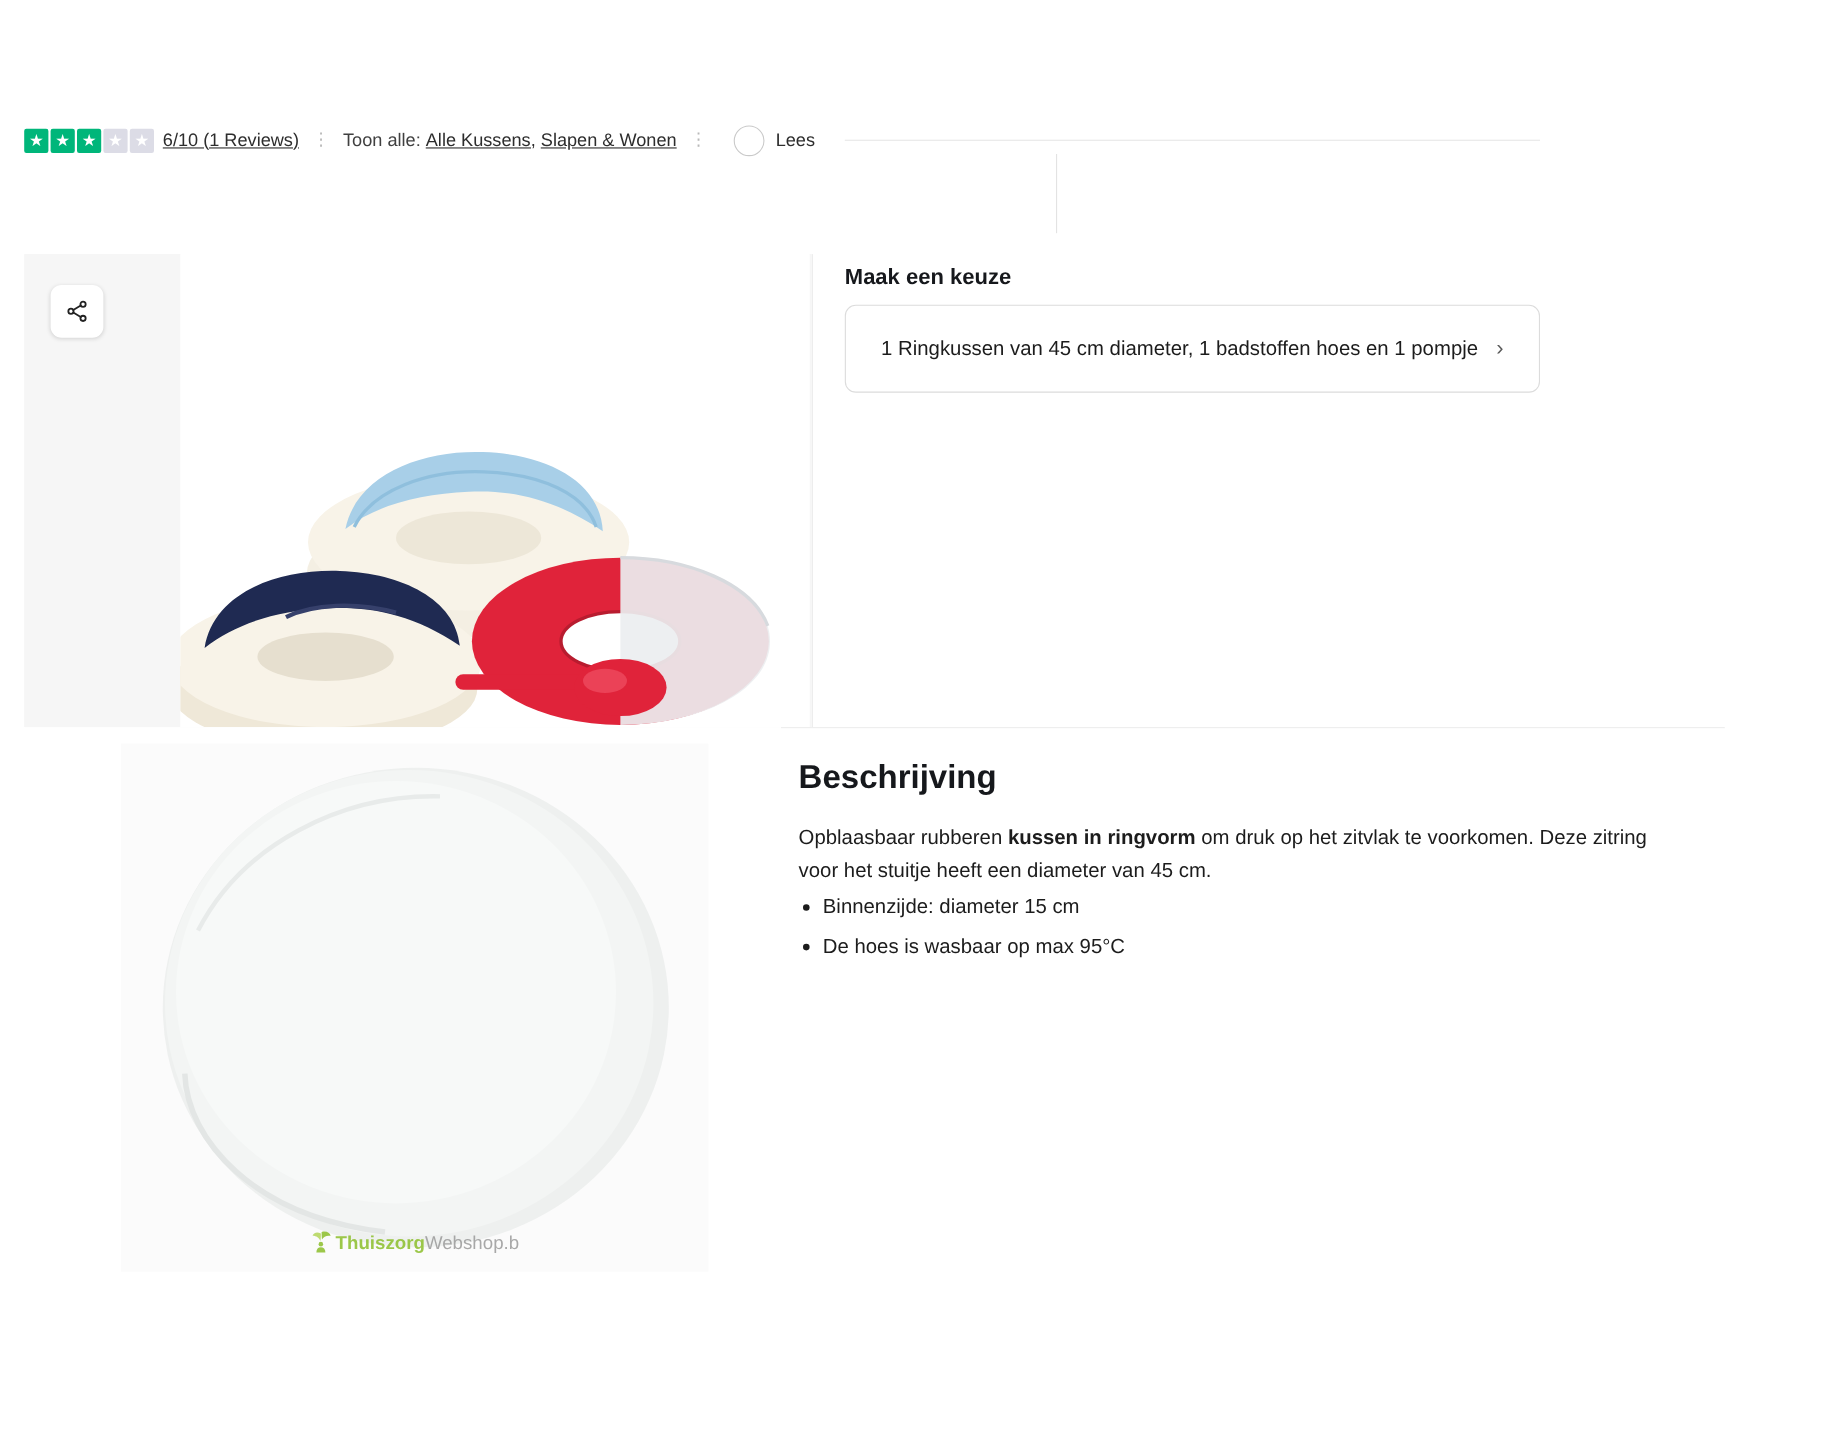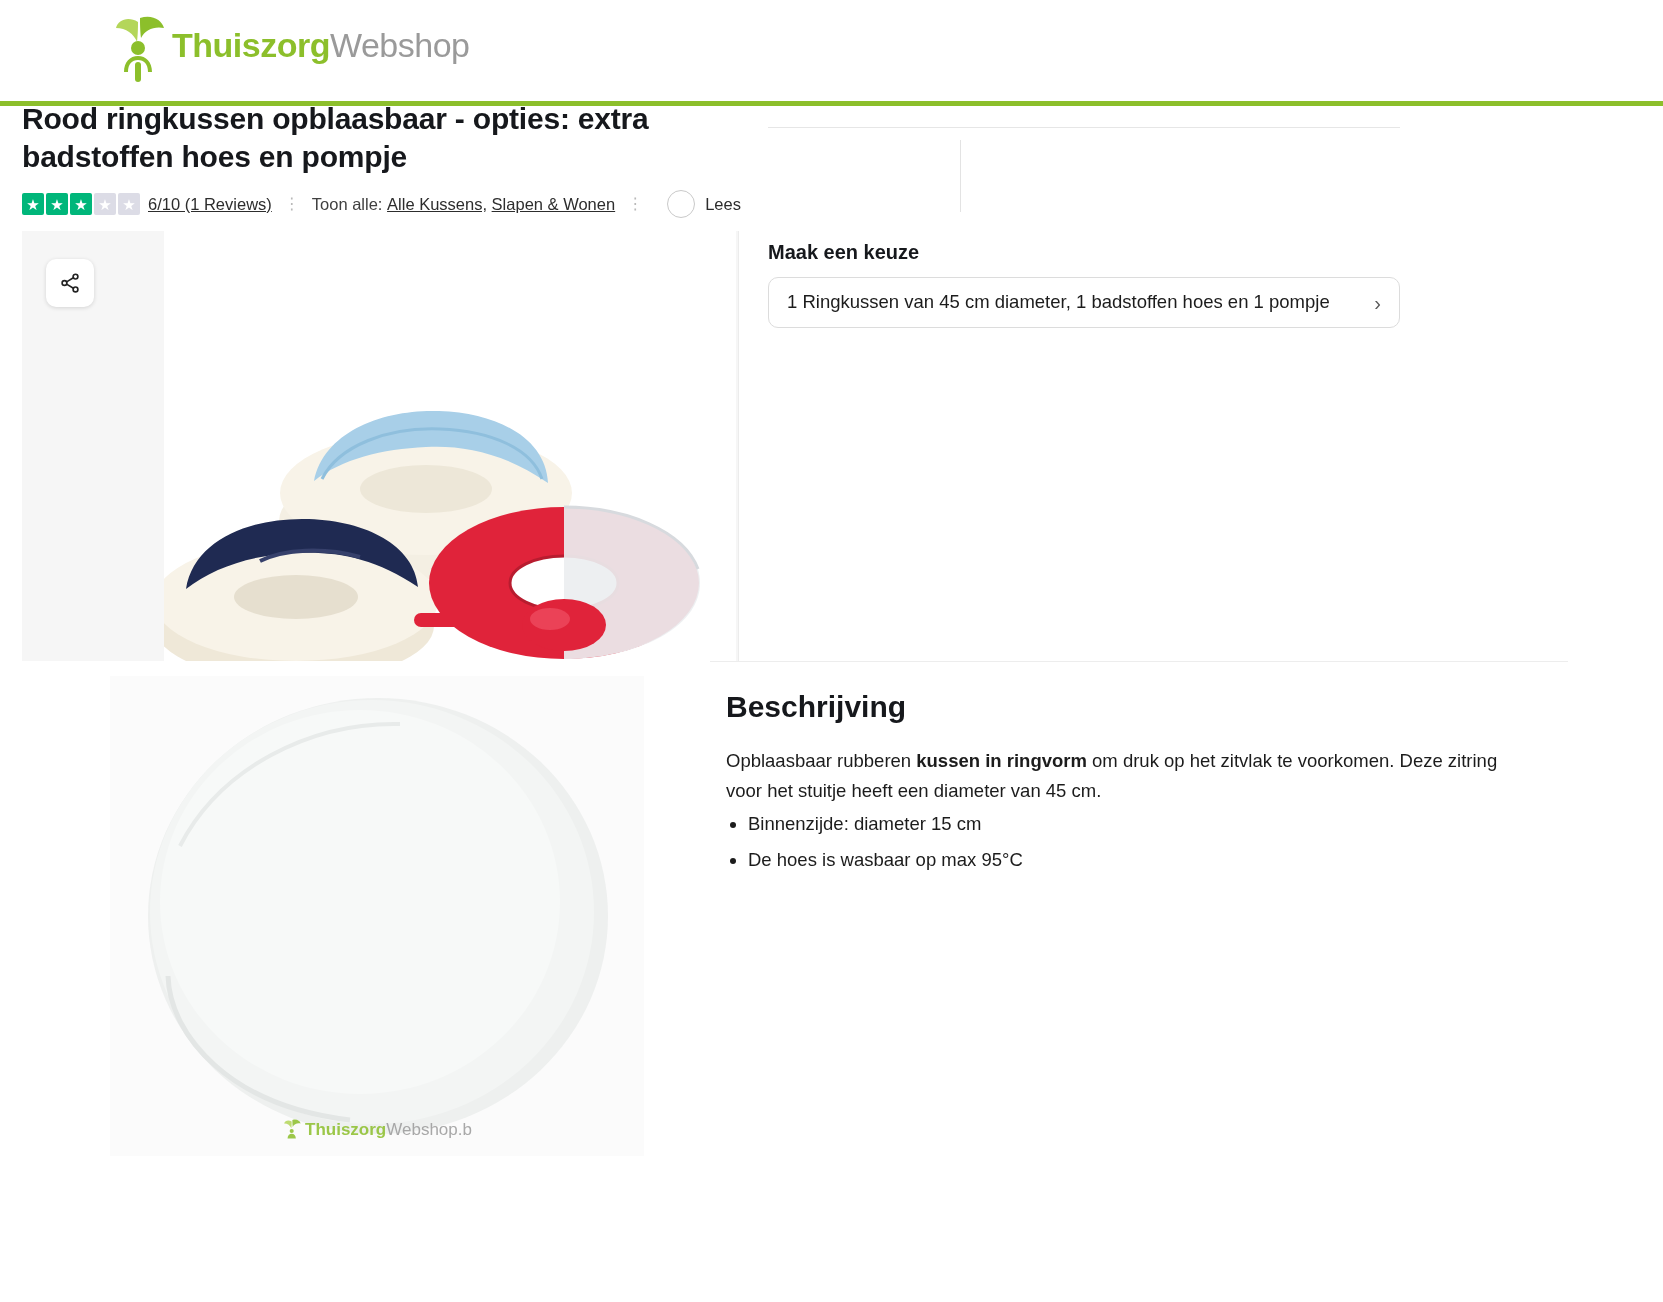--- a/index.html
+++ b/index.html
@@ -116,23 +116,23 @@
   .price-divider {
     position: absolute; left: 960px; top: 140px; width: 1px; height: 72px;
     background: #e3e3e3;
   }
 
   .choice-title {
     position: absolute; left: 768px; top: 241px;
     font-size: 20px; font-weight: 700; color: #16181c;
   }
   .choice-select {
-    position: absolute; left: 768px; top: 277px; width: 632px; height: 51px;
+    position: absolute; left: 768px; top: 277px; width: 632px; height: 80px;
     border: 1.5px solid #dcdcdc; border-radius: 10px; background: #fff;
-    display: flex; align-items: center; padding: 0 18px; cursor: pointer;
+    display: flex; align-items: center; padding: 0 32px; cursor: pointer;
   }
   .choice-text {
     font-size: 18.5px; color: #1c1c1c; line-height: 1.35; flex: 1;
     padding-right: 16px;
   }
   .chev {
     font-size: 20px; color: #5a5a5a; flex: 0 0 auto; line-height: 1;
   }
 
   .usp {
@@ -168,40 +168,22 @@
   .vline {
     position: absolute; left: 738px; top: 231px; width: 1px; height: 430px;
     background: #ececec;
   }
 </style>
 </head>
 <body>
 
 <div class="page">
 
-  <div class="header">
-    <div class="logo">
-      <div class="logo-mark">
-        <svg width="58" height="70" viewBox="0 0 58 70">
-          <path d="M30 6 C42 2, 52 8, 54 16 C44 14, 35 18, 31 26 C30 18, 30 10, 30 6 Z" fill="#8cbf2b"></path>
-          <path d="M28 10 C18 4, 8 8, 6 16 C16 16, 24 22, 27 30 C28 22, 28 14, 28 10 Z" fill="#b4d65a"></path>
-          <circle cx="28" cy="36" r="7" fill="#8cbf2b"></circle>
-          <path d="M28 44 C20 44, 14 50, 14 60 L18 60 C18 52, 22 48, 28 48 C34 48, 38 52, 38 60 L42 60 C42 50, 36 44, 28 44 Z" fill="#8cbf2b"></path>
-          <rect x="25" y="50" width="6" height="20" rx="3" fill="#8cbf2b"></rect>
-        </svg>
-      </div>
-      <div class="logo-text">
-        <span class="t1">Thuiszorg</span><span class="t2">Webshop</span>
-      </div>
-    </div>
-    <div class="header-rule"></div>
-  </div>
 
   <div class="title-area">
-    <h1 class="product-title">Rood ringkussen opblaasbaar - opties: extra badstoffen hoes en pompje</h1>
     <div class="meta-row">
       <div class="stars">
         <span class="star on">
             <span class="g">★</span>
           </span>
         <span class="star on">
             <span class="g">★</span>
           </span>
         <span class="star on">
             <span class="g">★</span>

